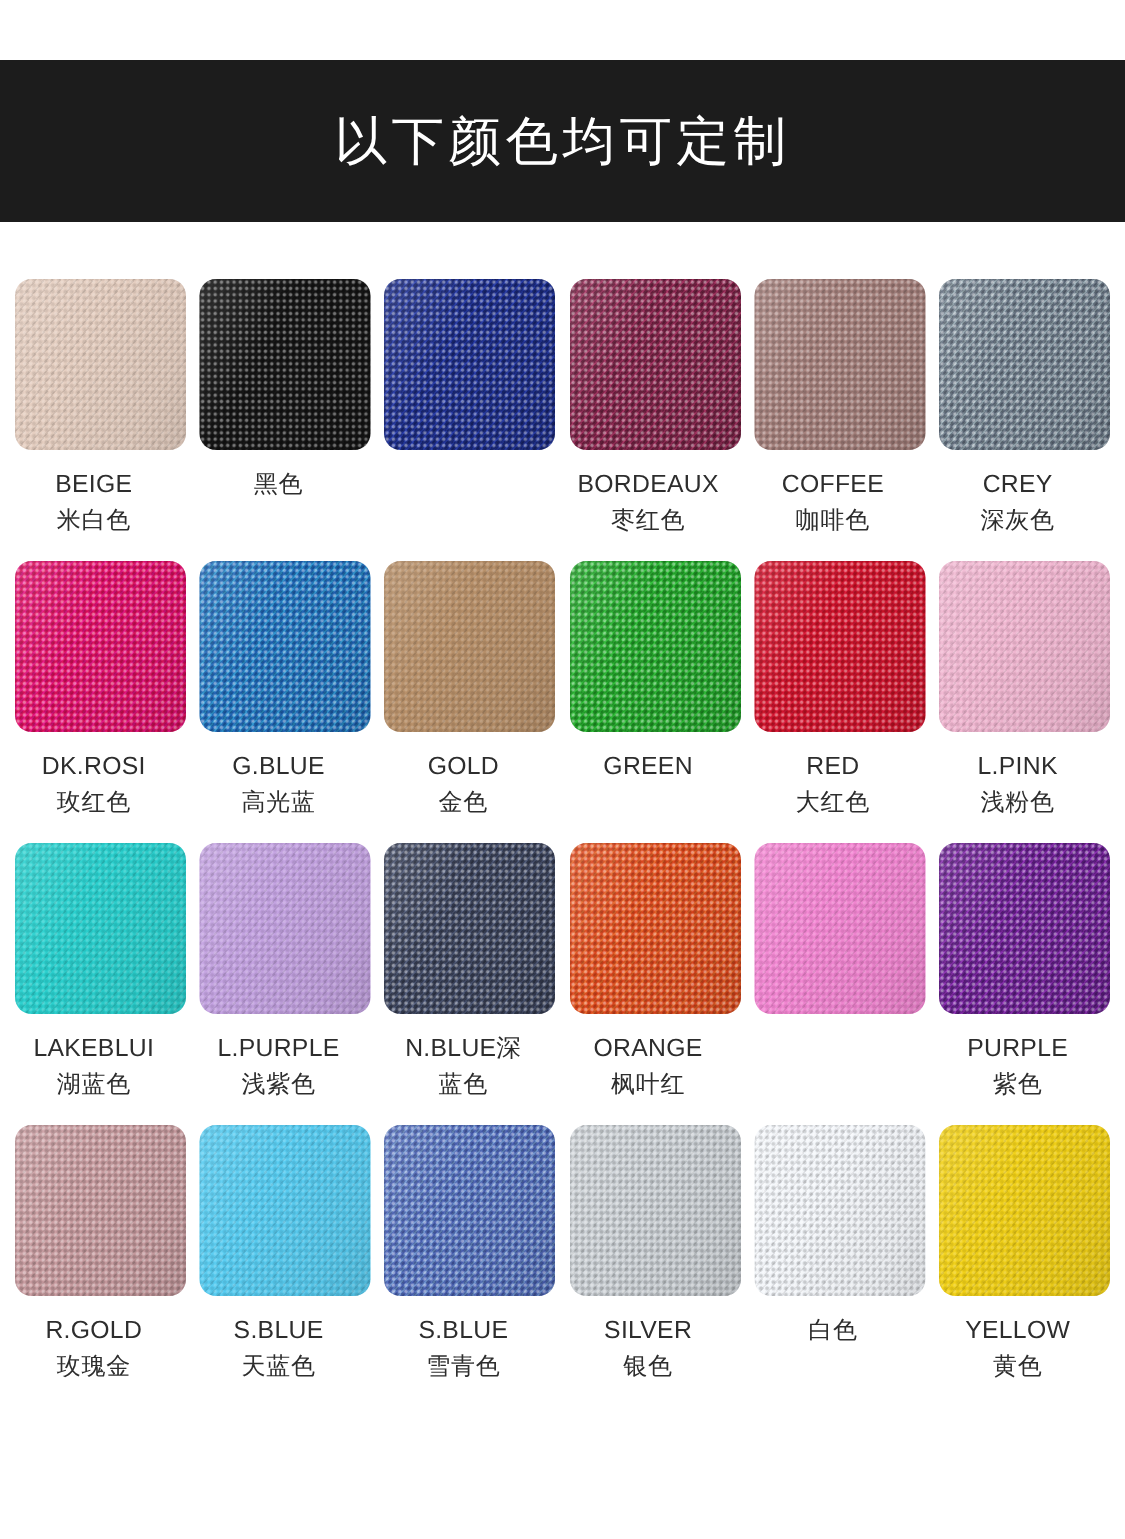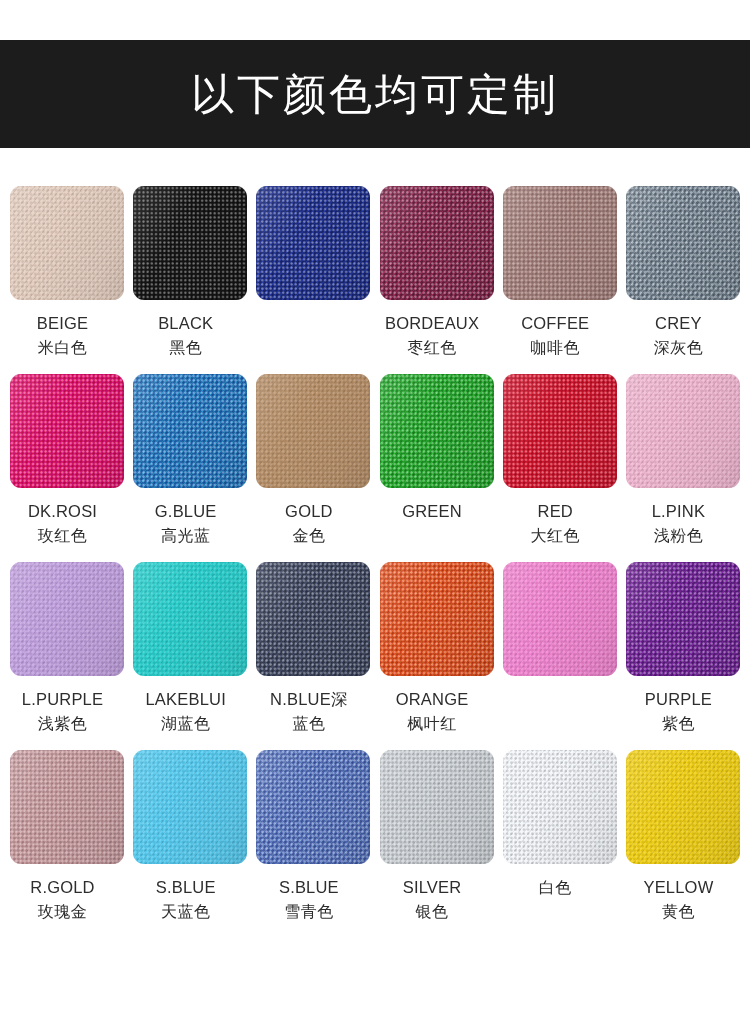--- a/index.html
+++ b/index.html
@@ -24,21 +24,21 @@
     top: 40px;
     width: 750px;
     height: 108px;
     background: #1c1c1c;
     display: flex;
     align-items: center;
     justify-content: center;
   }
   .banner-title {
     color: #ffffff;
-    font-size: 43px;
+    font-size: 35px;
     letter-spacing: 3px;
     font-weight: 500;
     line-height: 1;
     font-family: "Liberation Sans", "DejaVu Sans", sans-serif;
   }
 
   
   .grid {
     position: absolute;
     left: 0;
@@ -149,21 +149,20 @@
             <div class="label-cn">米白色</div>
           </div>
         </div>
         <div class="cell">
           <div class="swatch" style="background-color: rgb(20, 20, 20);">
             <div class="tex-diag"></div>
             <div class="tex-dots"></div>
             <div class="tex-shade"></div>
           </div>
           <div class="labels">
-            <div class="label-en">BLACK</div>
             <div class="label-cn">黑色</div>
           </div>
         </div>
         <div class="cell">
           <div class="swatch" style="background-color: rgb(29, 45, 134);">
             <div class="tex-diag"></div>
             <div class="tex-dots"></div>
             <div class="tex-shade"></div>
           </div>
         </div>
@@ -263,42 +262,42 @@
             <div class="tex-shade"></div>
           </div>
           <div class="labels">
             <div class="label-en">L.PINK</div>
             <div class="label-cn">浅粉色</div>
           </div>
         </div>
       </div>
       <div class="grid-row">
         <div class="cell">
+          <div class="swatch light-fabric" style="background-color: rgb(42, 209, 207);">
+            <div class="tex-diag"></div>
+            <div class="tex-dots" style="opacity: 0.45;"></div>
+            <div class="tex-shade"></div>
+          </div>
+          <div class="labels">
+            <div class="label-en">LAKEBLUI</div>
+            <div class="label-cn">湖蓝色</div>
+          </div>
+        </div>
+        <div class="cell">
           <div class="swatch light-fabric" style="background-color: rgb(196, 163, 226);">
             <div class="tex-diag"></div>
             <div class="tex-dots" style="opacity: 0.45;"></div>
             <div class="tex-shade"></div>
           </div>
           <div class="labels">
             <div class="label-en">L.PURPLE</div>
             <div class="label-cn">浅紫色</div>
           </div>
         </div>
         <div class="cell">
-          <div class="swatch light-fabric" style="background-color: rgb(42, 209, 207);">
-            <div class="tex-diag"></div>
-            <div class="tex-dots" style="opacity: 0.45;"></div>
-            <div class="tex-shade"></div>
-          </div>
-          <div class="labels">
-            <div class="label-en">LAKEBLUI</div>
-            <div class="label-cn">湖蓝色</div>
-          </div>
-        </div>
-        <div class="cell">
           <div class="swatch" style="background-color: rgb(60, 68, 92);">
             <div class="tex-diag"></div>
             <div class="tex-dots"></div>
             <div class="tex-shade"></div>
           </div>
           <div class="labels">
             <div class="label-en">N.BLUE深</div>
             <div class="label-cn">蓝色</div>
           </div>
         </div>

